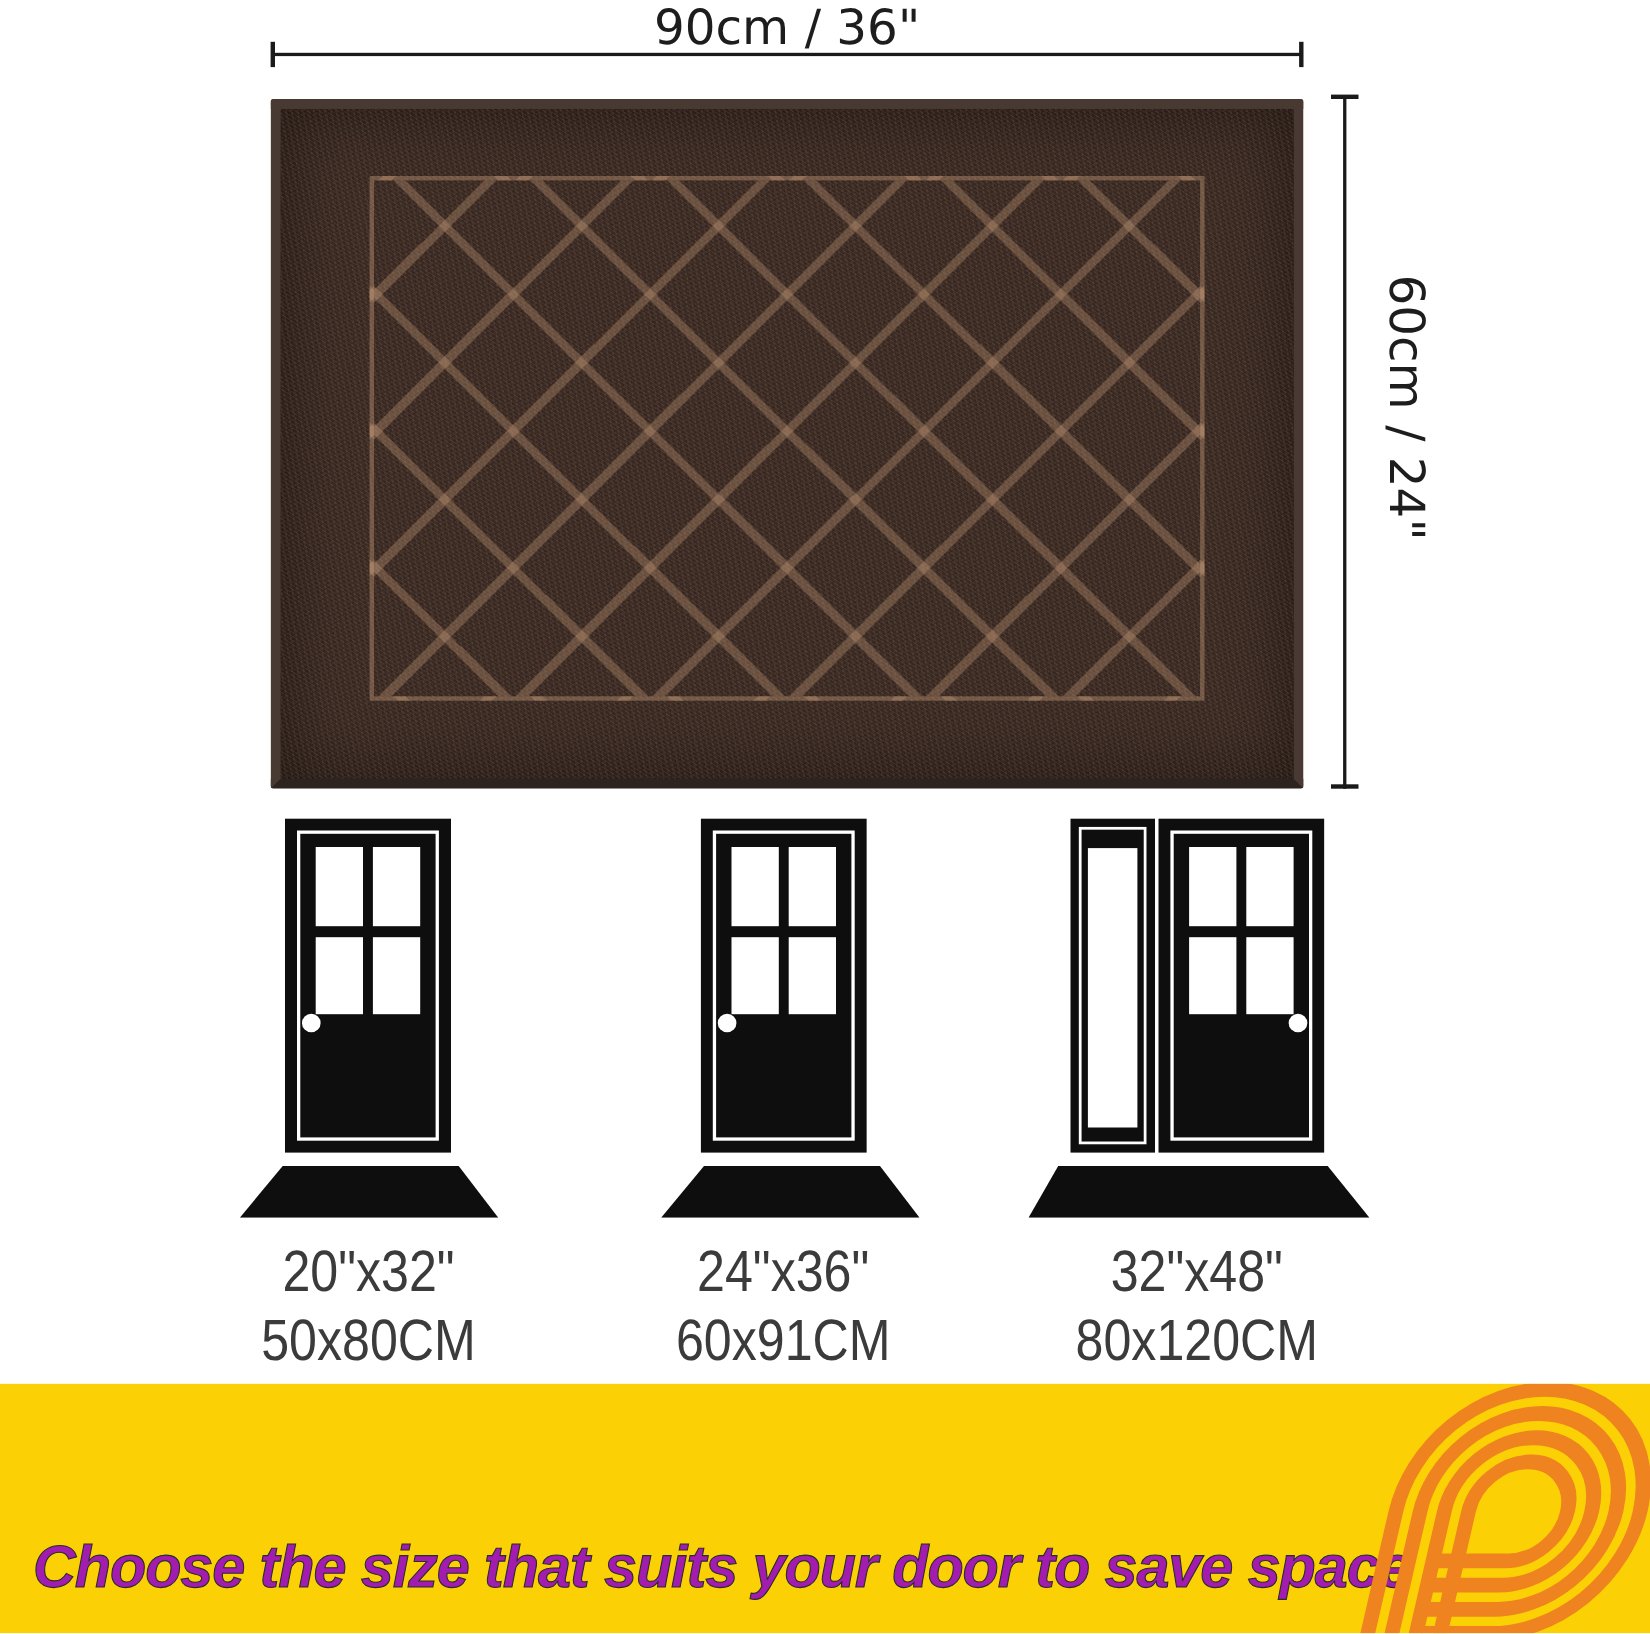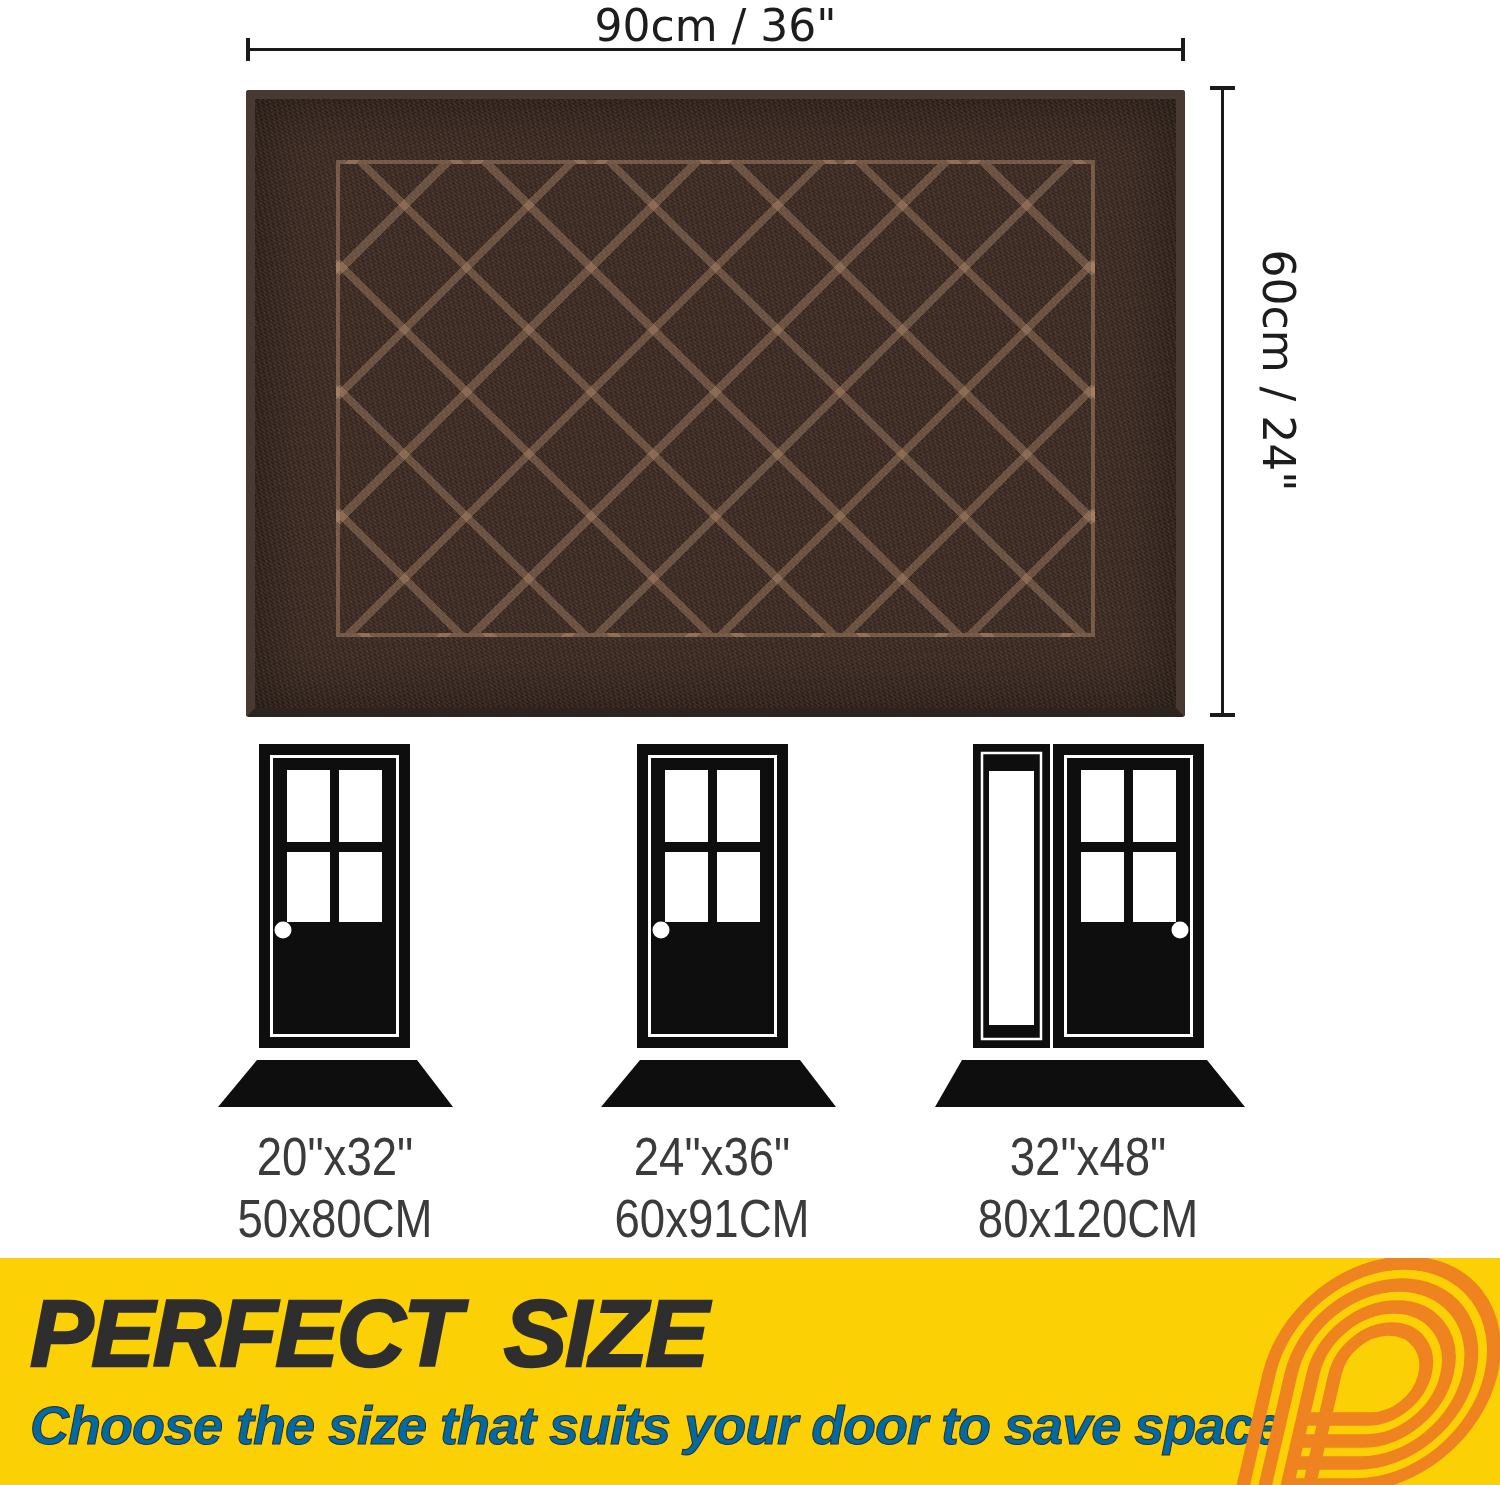--- a/index.html
+++ b/index.html
@@ -66,21 +66,21 @@
     background:#FBD106;overflow:hidden;
   }
   .banner-title{
     position:absolute;left:30px;top:28px;
     font-size:95px;font-weight:700;font-style:italic;color:#2e2e2e;
     letter-spacing:-2px;word-spacing:20px;line-height:1;
     -webkit-text-stroke:2.5px #2e2e2e;white-space:nowrap;
   }
   .banner-subtitle{
     position:absolute;left:30px;top:140px;
-    font-size:54px;font-weight:700;font-style:italic;color:#0369a1;
+    font-size:54px;font-weight:700;font-style:italic;color:#a21caf;
     letter-spacing:-1px;line-height:1;
     -webkit-text-stroke:1px #2c2c2c;white-space:nowrap;
   }
   .banner-logo{position:absolute;left:1232px;top:0;width:268px;height:227px;}
 </style>
 </head>
 <body>
 
 <div class="canvas">
 
@@ -146,21 +146,20 @@
   </svg>
 
   <div class="size-inches col1">20"x32"</div>
   <div class="size-cm col1">50x80CM</div>
   <div class="size-inches col2">24"x36"</div>
   <div class="size-cm col2">60x91CM</div>
   <div class="size-inches col3">32"x48"</div>
   <div class="size-cm col3">80x120CM</div>
 
   <div class="banner">
-    <div class="banner-title">PERFECT SIZE</div>
     <div class="banner-subtitle">Choose the size that suits your door to save space</div>
     <svg class="banner-logo" viewBox="0 0 268 227">
       <g transform="translate(148,116) skewX(-13) translate(-148,-116)" fill="none" stroke="#EE8320" stroke-width="13.5">
         <path d="M 103 270 V 116 A 45 45 0 1 1 148 161 H 85" stroke="#EE8320"></path>
         <path d="M 81 270 V 116 A 67 67 0 1 1 148 183 H 85" stroke="#EE8320"></path>
         <path d="M 59 270 V 116 A 89 89 0 1 1 148 205 H 85" stroke="#EE8320"></path>
         <path d="M 37 270 V 116 A 111 111 0 1 1 148 227 H 85" stroke="#EE8320"></path>
       </g>
     </svg>
   </div>

